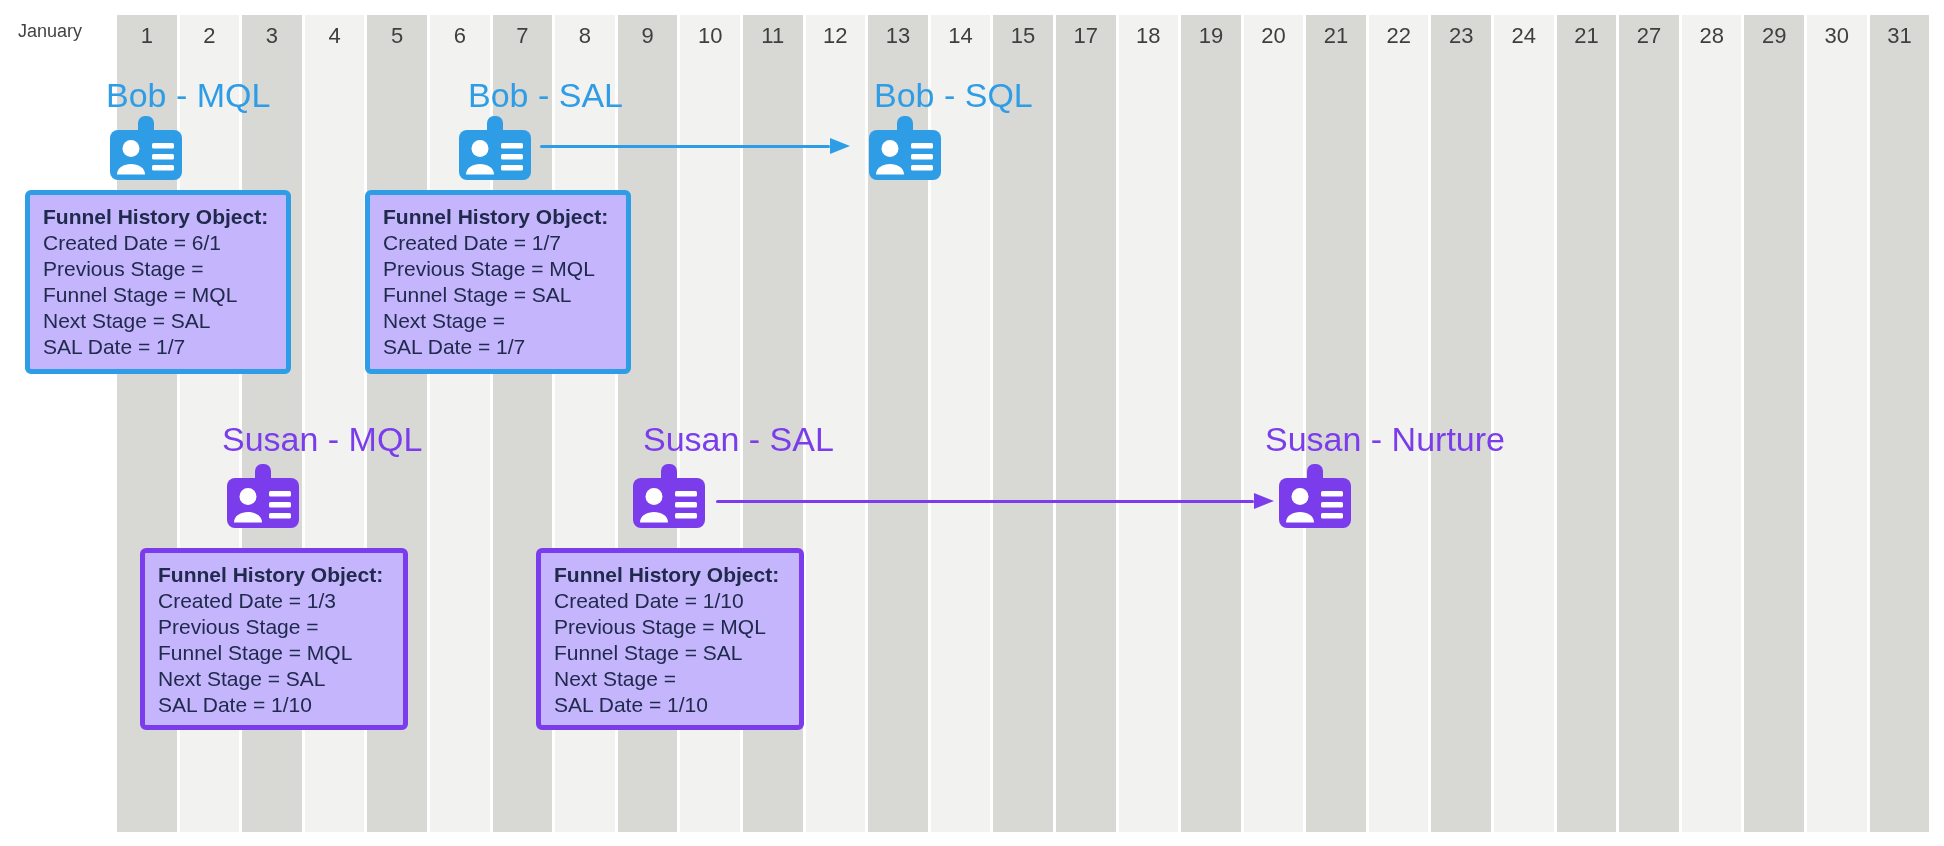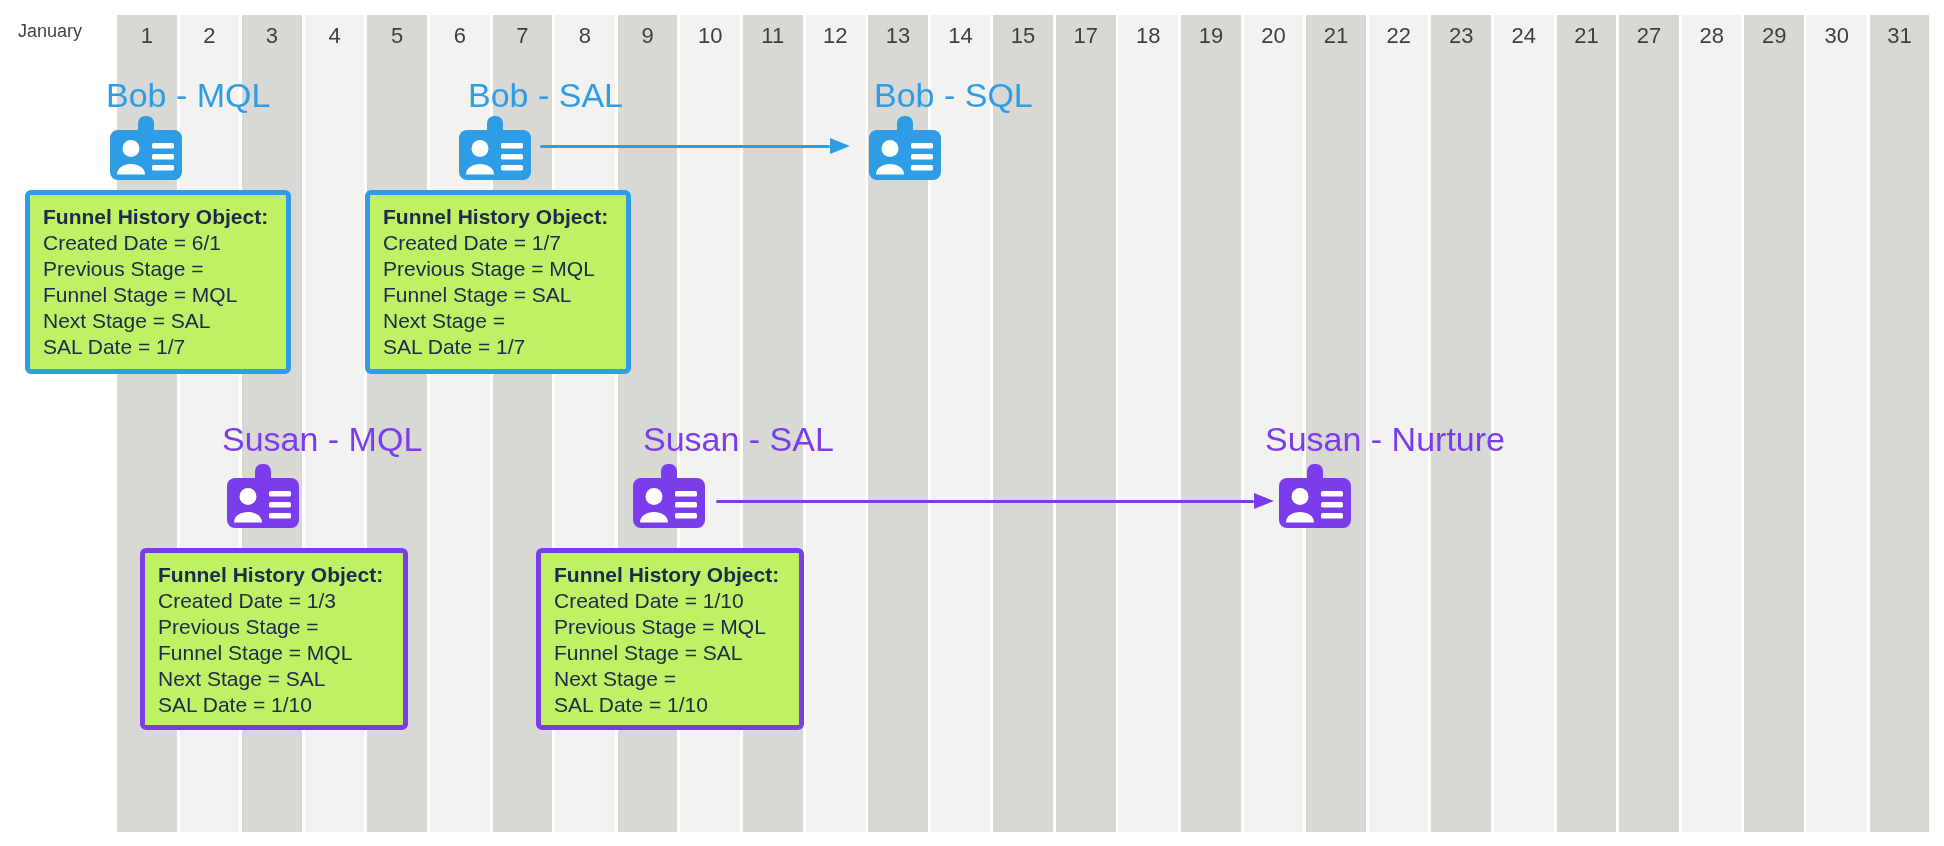--- a/index.html
+++ b/index.html
@@ -43,21 +43,21 @@
   .badge{position:absolute;z-index:3;display:block}
   
   .arrow-line{position:absolute;height:3px;background:currentColor;border-radius:2px;z-index:2}
   .arrow-head{
     position:absolute;width:0;height:0;z-index:2;
     border-top:8.5px solid transparent;border-bottom:8.5px solid transparent;
     border-left:20px solid currentColor;
   }
   
   .fbox{
-    position:absolute;background:#bef264;border-radius:6px;z-index:4;
+    position:absolute;background:#c4b5fd;border-radius:6px;z-index:4;
     padding:9px 12px 6px 13px;color:var(--navy);
   }
   .fbox.b-blue{border:5px solid var(--blue)}
   .fbox.b-purple{border:5px solid var(--purple)}
   .fbox-title{font-size:21px;font-weight:bold;line-height:26px;white-space:nowrap}
   .fbox-line{font-size:21px;line-height:26px;white-space:nowrap}
 </style>
 </head>
 <body>
 

